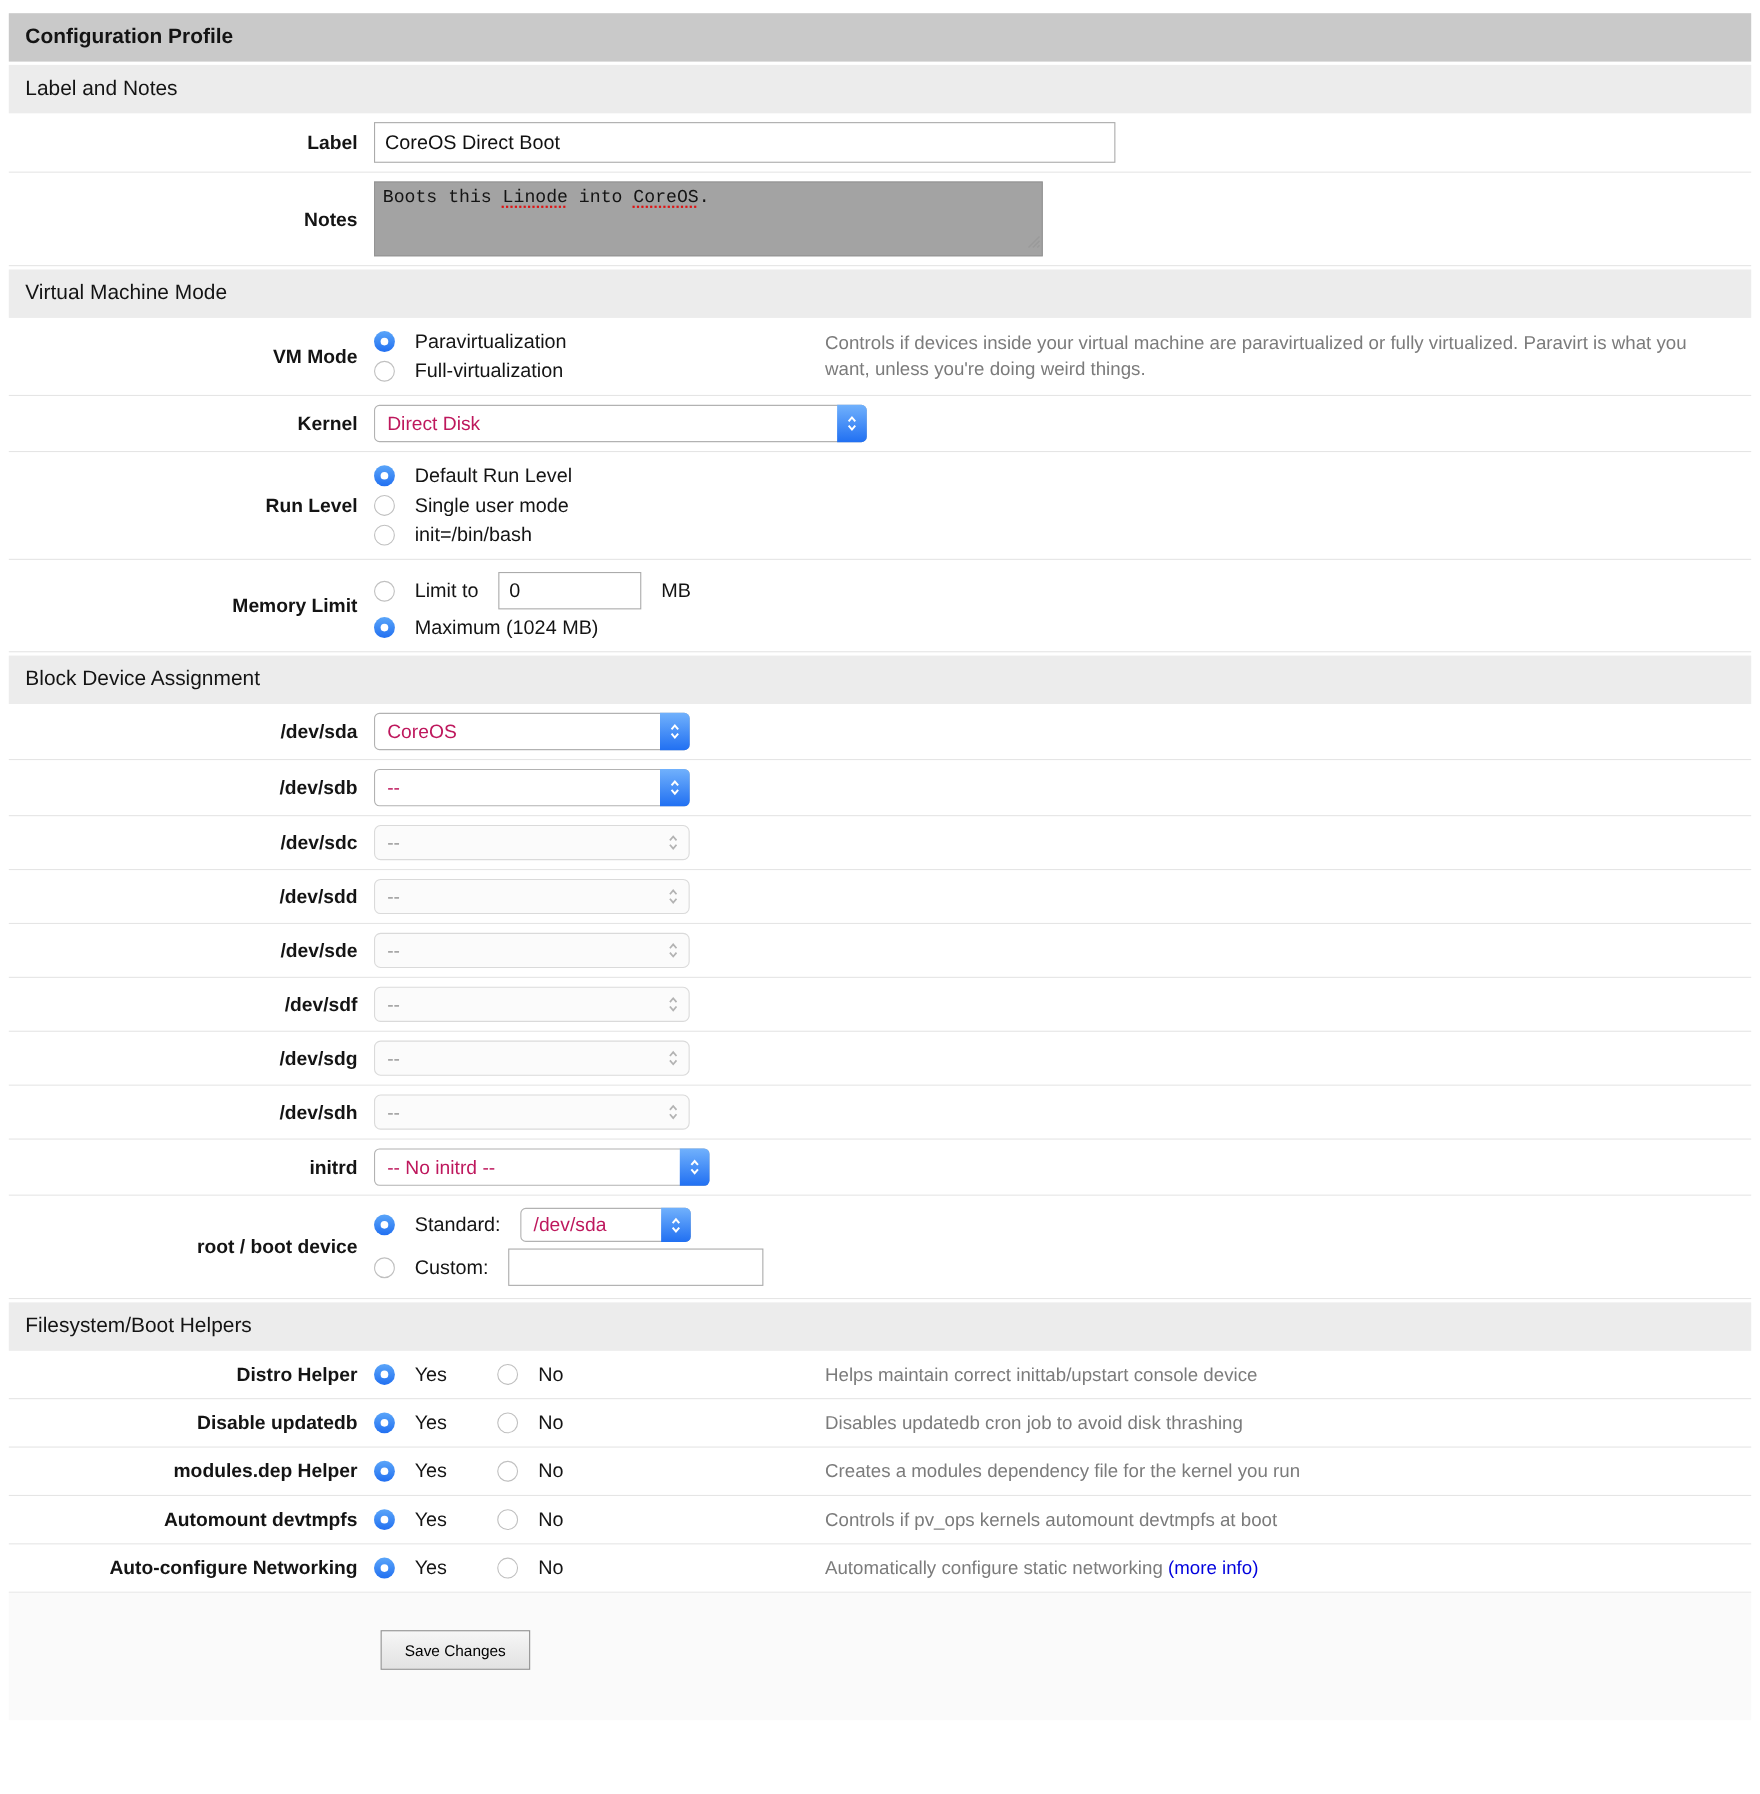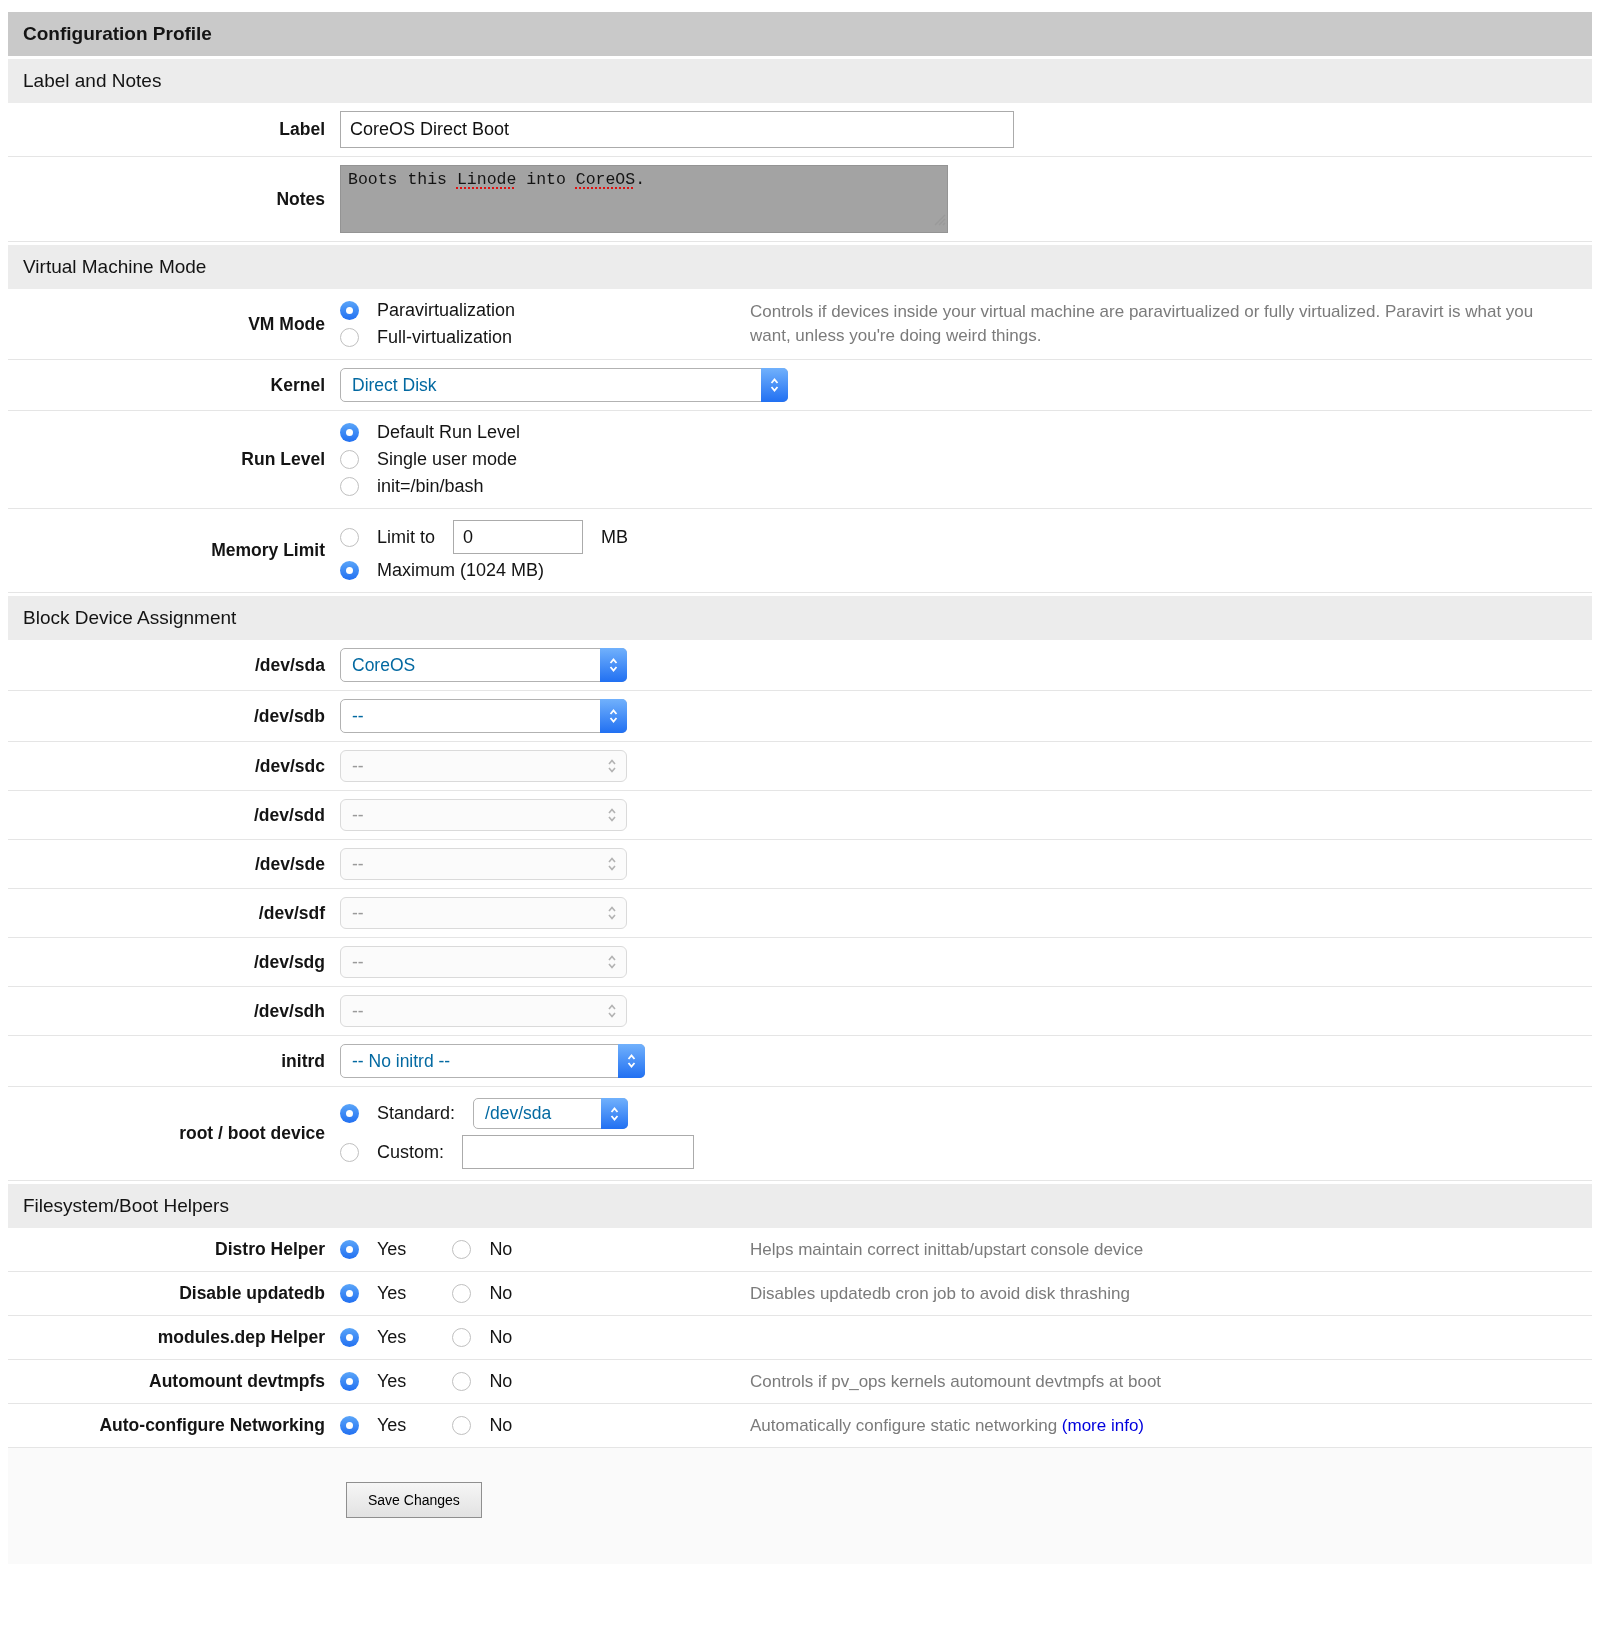--- a/index.html
+++ b/index.html
@@ -21,21 +21,21 @@
   .txt.label-input { width:674px; }
   .txt.limit-input { width:130px; height:34px; }
   .txt.custom-input { width:232px; height:34px; }
 
   .notes-box { position:relative; width:608px; height:68px; border:1px solid #949494; background:#a3a3a3;
                font-family:Liberation Mono, monospace; font-size:16.5px; padding:4px 7px; overflow:hidden; }
   .miss { text-decoration:underline dotted #e01010; text-decoration-thickness:2px; text-underline-offset:3px; }
   .grip { position:absolute; right:1px; bottom:1px; }
 
   .sel { position:relative; height:34px; background:#fff; border:1px solid #b2b2b2; border-radius:5px;
-         display:flex; align-items:center; padding:0 36px 0 11px; font-size:17.5px; color:#0369a1; }
+         display:flex; align-items:center; padding:0 36px 0 11px; font-size:17.5px; color:#be185d; }
   .sel .cap { position:absolute; top:-1px; right:-1px; bottom:-1px; width:27px; border-radius:0 5px 5px 0;
               background:linear-gradient(#71b1fc,#2170f2); display:flex; align-items:center; justify-content:center; }
   .sel.disabled { background:#fbfbfb; border-color:#dadada; border-radius:6px; color:#9a9a9a; height:32px; }
   .sel .gray-chev { position:absolute; right:8px; top:0; bottom:0; display:flex; align-items:center; }
   .w448 { width:448px; } .w287 { width:287px; } .w305 { width:305px;text-align:center; } .w155 { width:155px; height:31px; }
 
   .radio { width:19px; height:19px; border-radius:50%; flex:none; display:inline-block; position:relative; }
   .radio.on { background:linear-gradient(#5aa5f9,#2270f1); }
   .radio.on::after { content:""; position:absolute; left:6px; top:6px; width:7px; height:7px; border-radius:50%; background:#fff; }
   .radio.off { background:#fff; border:1.5px solid #c0c0c0; }
@@ -339,20 +339,21 @@
     <div class="lbl">modules.dep Helper</div>
     <div class="ctl">
       <div class="opt">
         <span class="radio on"></span>
         <span class="t">Yes</span>
         <span class="inline-gap"></span>
         <span class="radio off"></span>
         <span class="t">No</span>
       </div>
     </div>
+    <div class="help">Creates a modules dependency file for the kernel you run</div>
   </div>
 
   <div class="row">
     <div class="lbl">Automount devtmpfs</div>
     <div class="ctl">
       <div class="opt">
         <span class="radio on"></span>
         <span class="t">Yes</span>
         <span class="inline-gap"></span>
         <span class="radio off"></span>

